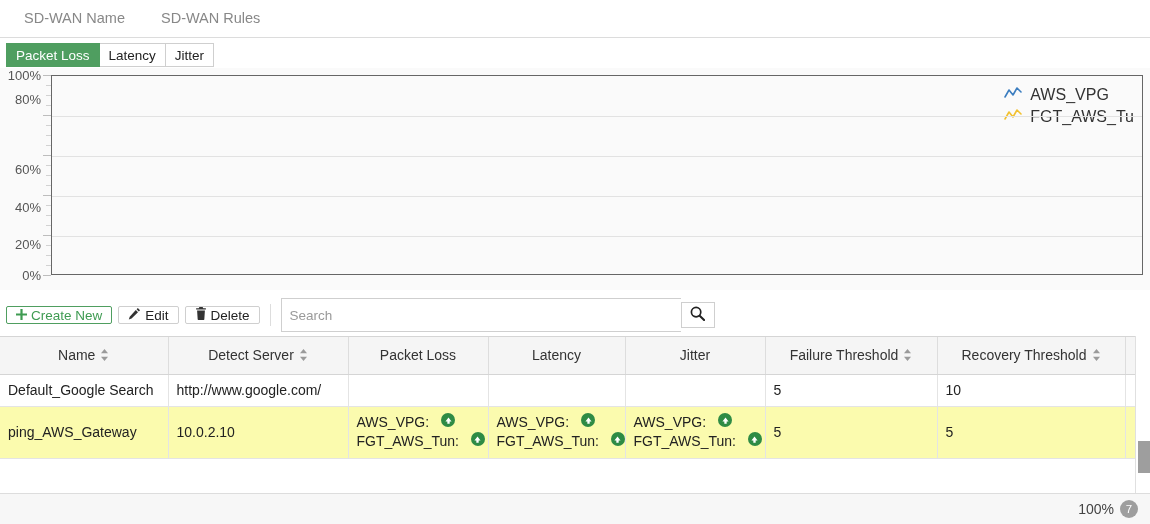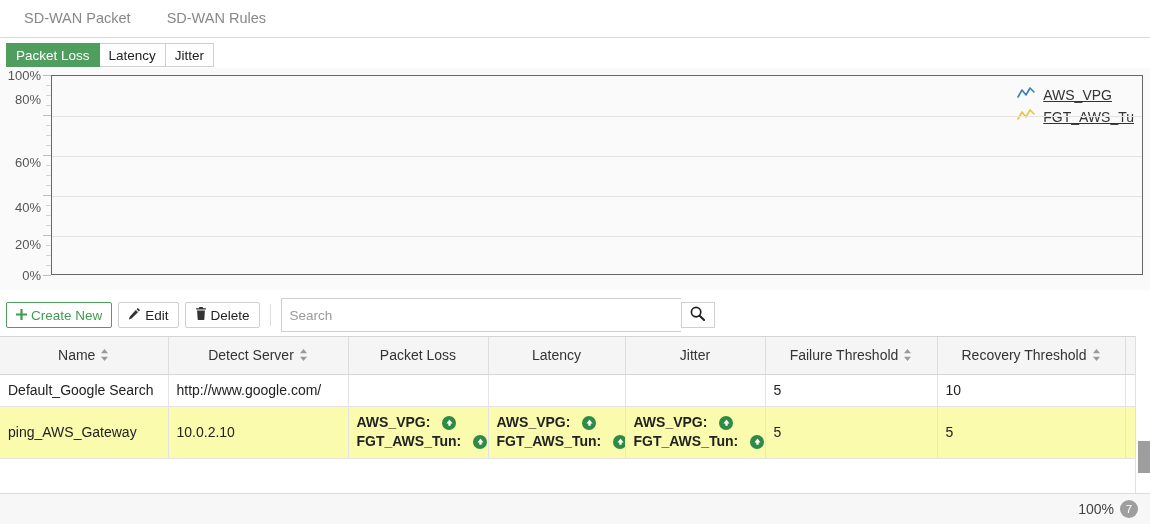--- a/index.html
+++ b/index.html
@@ -112,38 +112,37 @@
     position: absolute; right: 8px; top: 10px;
     display: flex; flex-direction: column;
     gap: 4px;
   }
   .legend-row {
     display: flex; align-items: center;
     gap: 8px;
     cursor: pointer;
   }
   .legend-text {
-    font-size: 14px;
+    font-size: 16px;
     color: #333333;
     white-space: nowrap;
-    text-decoration: underline;
   }
 
   
   .toolbar {
     position: absolute; left: 0; top: 299px;
     width: 1150px; height: 32px;
     display: flex; align-items: center;
     gap: 6px;
     padding-left: 6px;
   }
   .btn {
     display: flex; align-items: center;
     gap: 4px;
-    height: 26px;
+    height: 18px;
     padding: 0 9px;
     font-size: 13.5px;
     background: #ffffff;
     border: 1px solid #cfcfcf;
     border-radius: 2px;
     color: #222222;
     cursor: pointer;
     white-space: nowrap;
   }
   .btn.create {
@@ -218,25 +217,24 @@
     color: #222222;
     padding: 0 8px;
     vertical-align: middle;
     background: #ffffff;
     overflow: hidden;
     white-space: nowrap;
   }
   tr.selected td { background: #fbfbae; }
   tr.tall td { height: 52px; }
   .cellline {
-    display: flex; align-items: center;
+    display: flex; align-items: flex-start;
     gap: 12px;
     line-height: 19px;
     white-space: nowrap;
-    font-weight: bold;
   }
   .arrow-up {
     display: inline-flex;
     width: 14px; height: 14px;
     border-radius: 50%;
     background: #2e8b45;
     align-items: center; justify-content: center;
     flex: 0 0 auto;
   }
 
@@ -274,21 +272,21 @@
     font-size: 11.5px;
   }
 </style>
 </head>
 <body>
 
 <div id="app">
 
   <div class="tabbar" id="tabbar">
       <div class="tab">
-        <span>SD-WAN Packet</span>
+        <span>SD-WAN Name</span>
       </div>
       <div class="tab">
         <span>SD-WAN Rules</span>
       </div>
     </div>
 
   <div class="metricbar" id="metricbar">
       <div class="metric-btn active">
         <span>Packet Loss</span>
       </div>
@@ -298,21 +296,21 @@
       <div class="metric-btn">
         <span>Jitter</span>
       </div>
     </div>
 
   <div class="chart-wrap">
     <div class="y-axis" id="yaxis">
         <div class="y-label" style="top: 207px;">0%</div>
         <div class="y-label" style="top: 176px;">20%</div>
         <div class="y-label" style="top: 139px;">40%</div>
-        <div class="y-label" style="top: 94px;">60%</div>
+        <div class="y-label" style="top: 101px;">60%</div>
         <div class="y-label" style="top: 31px;">80%</div>
         <div class="y-label" style="top: 7px;">100%</div>
       </div>
     <div class="ticks-col" id="ticks">
         <div class="tick-major" style="top: 200px;"></div>
         <div class="tick-minor" style="top: 190px;"></div>
         <div class="tick-minor" style="top: 180px;"></div>
         <div class="tick-minor" style="top: 170px;"></div>
         <div class="tick-major" style="top: 160px;"></div>
         <div class="tick-minor" style="top: 150px;"></div>

